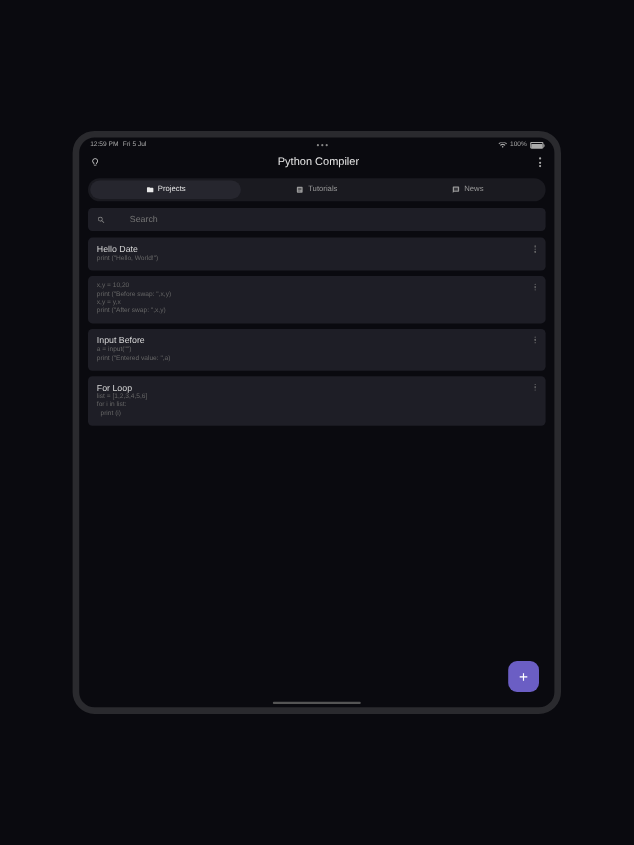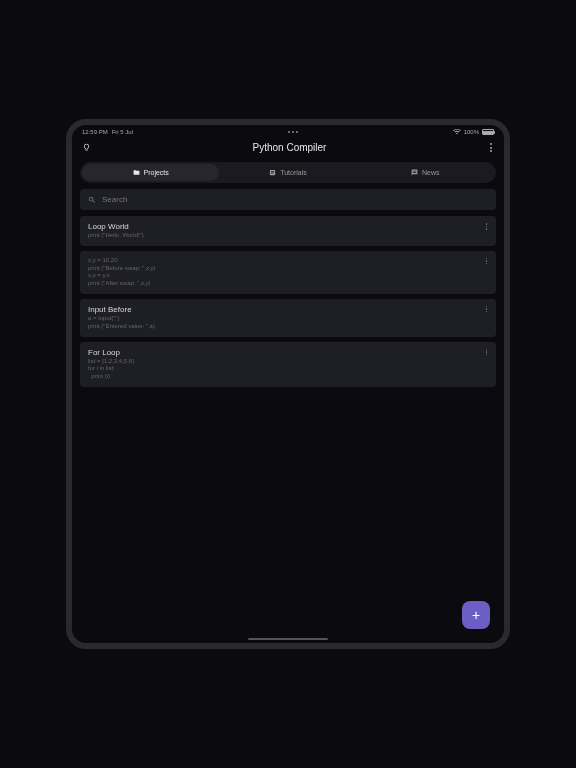--- a/index.html
+++ b/index.html
@@ -16,21 +16,21 @@
     .wifi-icon { width: 8px; height: 6px; }
     .app-header { display: flex; justify-content: space-between; align-items: center; padding: 4px 10px 8px; }
     .app-title { color: #e8e8e8; font-size: 10px; font-weight: 400; }
     .menu-dots { display: flex; flex-direction: column; gap: 1.5px; cursor: pointer; padding: 2px; }
     .menu-dots span { width: 2px; height: 2px; background: #aaa; border-radius: 50%; }
     .content { padding: 0 8px; }
     .tabs { display: flex; background: #1a1a20; border-radius: 14px; padding: 2px; margin-bottom: 6px; }
     .tab { flex: 1; display: flex; align-items: center; justify-content: center; gap: 4px; padding: 5px; border-radius: 12px; color: #999; font-size: 7px; cursor: pointer; }
     .tab.active { background: #26262e; color: #e8e8e8; }
     .tab-icon { width: 7px; height: 7px; fill: currentColor; }
-    .search-bar { display: flex; align-items: center; gap: 6px; background: #1e1e26; border-radius: 4px; padding: 6px 8px; margin-bottom: 6px; }
+    .search-bar { display: flex; align-items: center; gap: 22px; background: #1e1e26; border-radius: 4px; padding: 6px 8px; margin-bottom: 6px; }
     .search-icon { width: 8px; height: 8px; }
     .search-input { flex: 1; background: transparent; border: none; color: #aaa; font-size: 8px; outline: none; }
     .project-card { background: #1e1e26; border-radius: 4px; padding: 6px 8px; margin-bottom: 5px; position: relative; cursor: pointer; }
     .project-title { color: #d8d8d8; font-size: 8px; margin-bottom: 1px; }
     .project-code { color: #666; font-size: 6px; line-height: 1.3; white-space: pre; font-family: inherit; }
     .card-menu { position: absolute; right: 7px; top: 5px; display: flex; flex-direction: column; gap: 1px; cursor: pointer; padding: 2px; }
     .card-menu span { width: 1.5px; height: 1.5px; background: #777; border-radius: 50%; }
     .fab { position: absolute; bottom: 14px; right: 14px; width: 28px; height: 28px; background: #6b5ec4; border-radius: 8px; display: flex; align-items: center; justify-content: center; cursor: pointer; color: #fff; font-size: 14px; font-weight: 300; }
     .home-indicator { position: absolute; bottom: 3px; left: 50%; transform: translateX(-50%); width: 80px; height: 2.5px; background: #555; border-radius: 2px; }
     .bulb-icon { width: 9px; height: 9px; }
@@ -95,21 +95,21 @@
 
     <div class="search-bar">
       <svg class="search-icon" viewBox="0 0 24 24">
           <path fill="#888" d="M15.5 14h-.79l-.28-.27A6.471 6.471 0 0016 9.5 6.5 6.5 0 109.5 16c1.61 0 3.09-.59 4.23-1.57l.27.28v.79l5 4.99L20.49 19l-4.99-5zm-6 0C7.01 14 5 11.99 5 9.5S7.01 5 9.5 5 14 7.01 14 9.5 11.99 14 9.5 14z"></path>
         </svg>
       <input class="search-input" placeholder="Search" style="">
     </div>
 
     <div id="projects-container">
         <div class="project-card">
-          <div class="project-title">Loop World</div>
+          <div class="project-title">Hello Date</div>
           <div class="project-code">print ("Hello, World!")</div>
           <div class="card-menu">
             <span></span>
             <span></span>
             <span></span>
           </div>
         </div>
         <div class="project-card">
           <div class="project-code">x,y = 10,20
 print ("Before swap: ",x,y)

